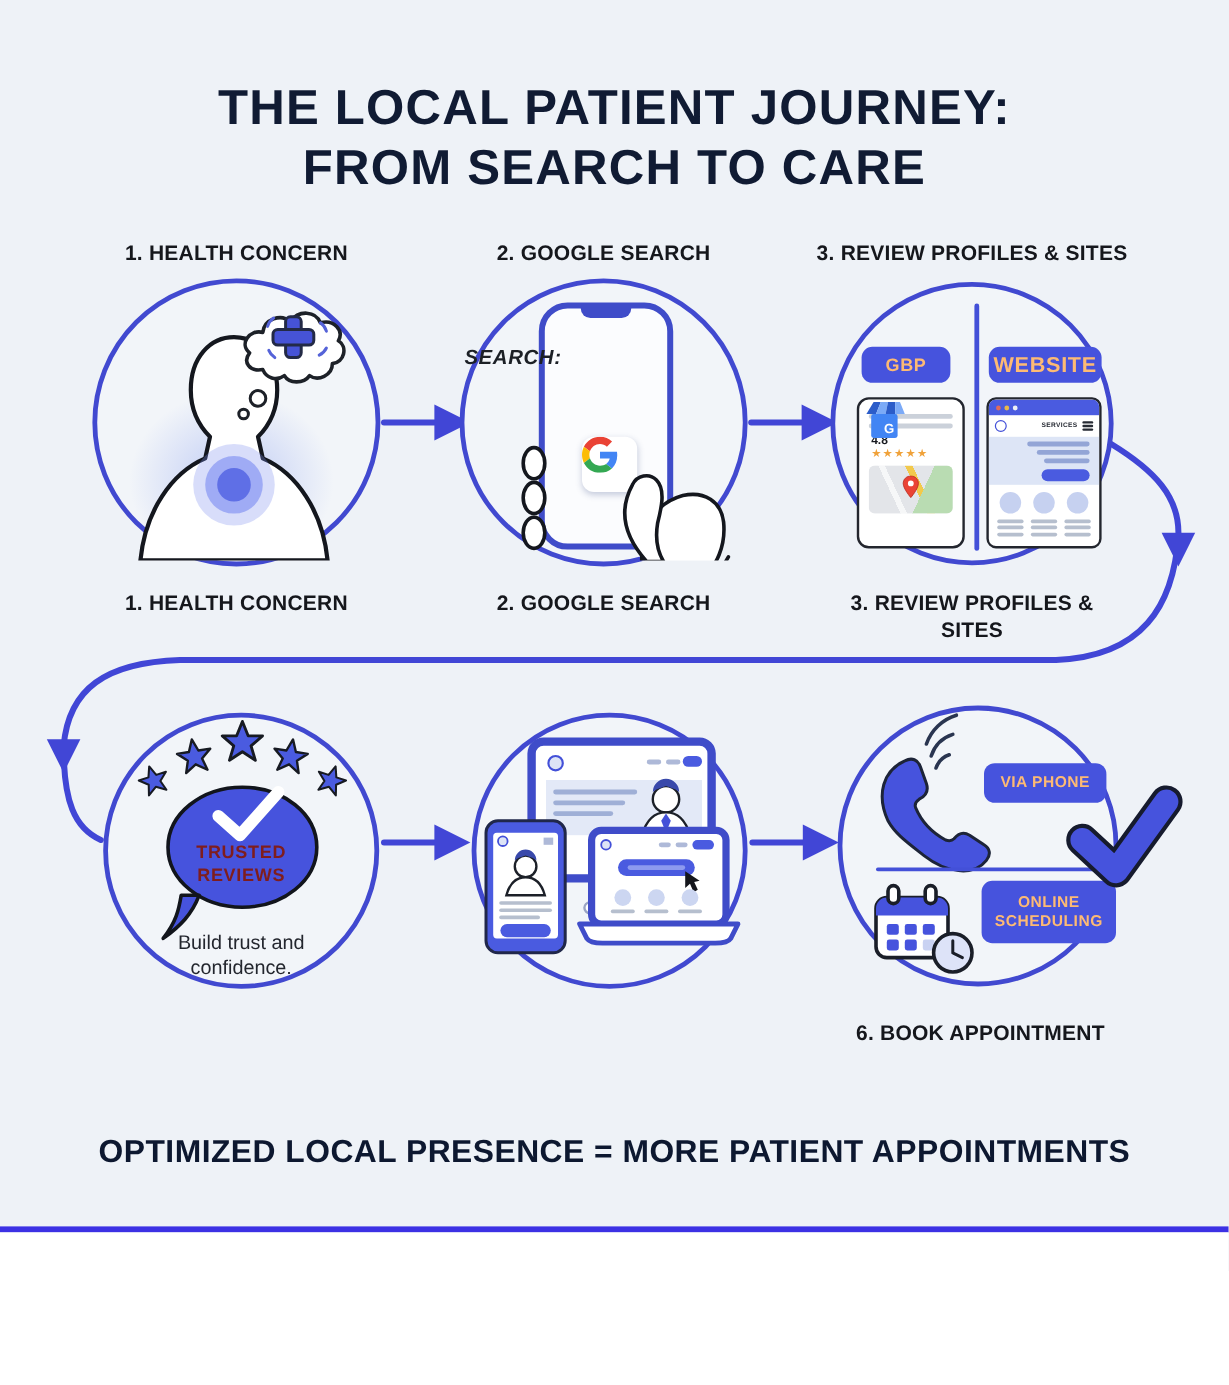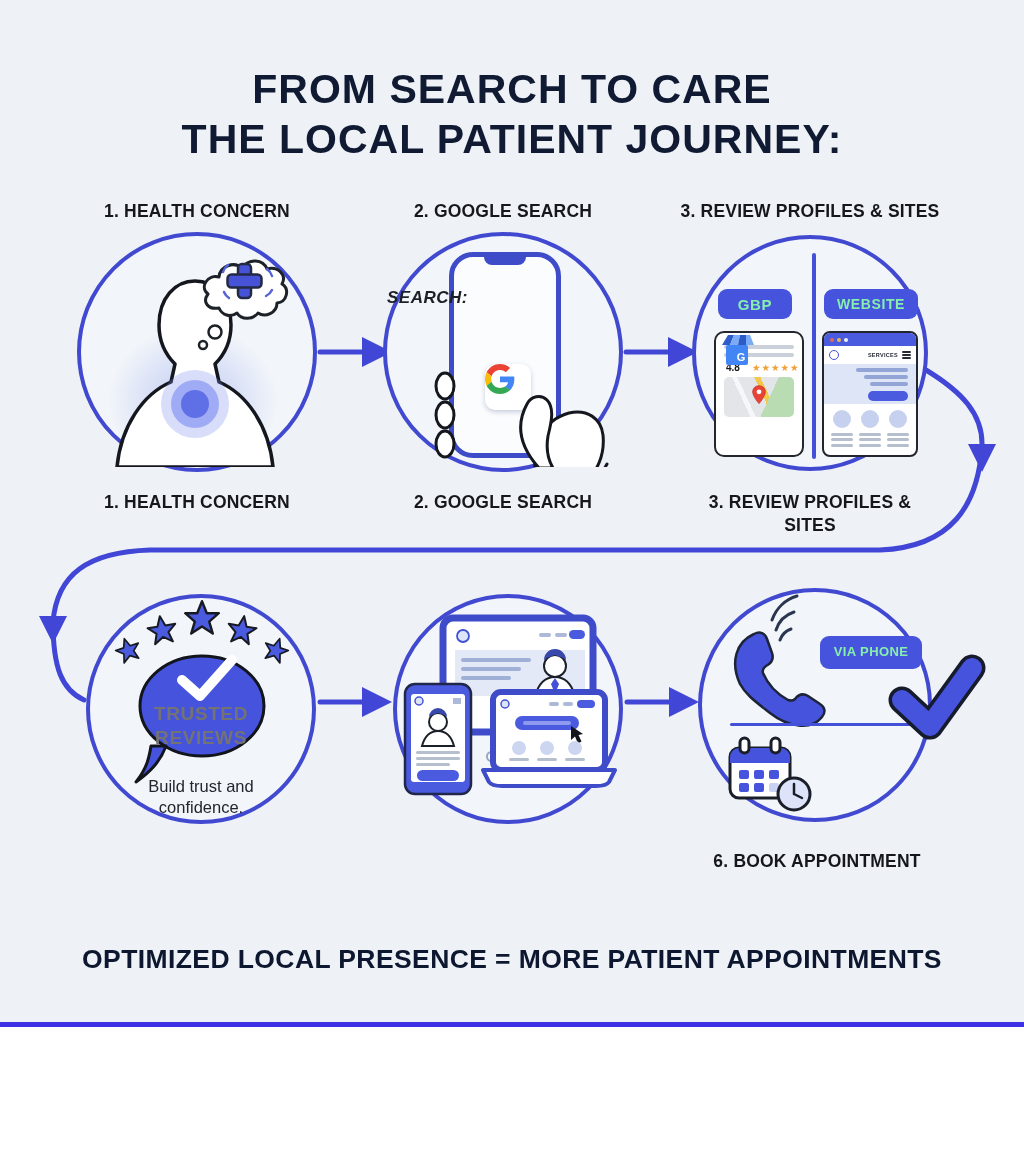--- a/index.html
+++ b/index.html
@@ -12,21 +12,21 @@
 
   .step-label { position:absolute; text-align:center; font-weight:800; font-size:17.5px;
                 letter-spacing:.2px; color:#15171c; line-height:1.3; }
 
   .node { position:absolute; border:4.5px solid #4149d0; border-radius:50%; background:#f2f5f9; }
   .node svg { position:absolute; left:0; top:0; }
 
   .connectors { position:absolute; left:0; top:0; z-index:1; }
   .node, .step-label, .overlay { z-index:2; }
 
-  .pill-badge { position:absolute; background:#4653dd; color:#86efac; font-weight:800;
+  .pill-badge { position:absolute; background:#4653dd; color:#fdba74; font-weight:800;
                 display:flex; align-items:center; justify-content:center; letter-spacing:.6px; }
 
   
   .phone { position:absolute; left:62px; top:16px; width:112px; height:206px;
            border:5px solid #3f4cc9; border-radius:24px; background:#fbfcfe; }
   .phone .notch { position:absolute; left:50%; top:-1px; transform:translateX(-50%);
                   width:42px; height:9px; background:#3f4cc9; border-radius:0 0 8px 8px; }
   .search-label { position:absolute; top:52px; left:0; width:100%; text-align:left;
                   font-size:17px; font-weight:800; color:#1c2026; letter-spacing:.5px;font-style:italic; }
   .search-pill { position:absolute; left:25px; top:76px; width:188px; height:36px;
@@ -34,21 +34,21 @@
                  display:flex; align-items:center; gap:8px; padding-left:11px;
                  color:#fff; font-weight:700; font-size:16.5px; }
   .g-tile { position:absolute; left:98px; top:128px; width:46px; height:46px; background:#fff;
             border-radius:10px; box-shadow:0 2px 5px rgba(40,60,120,.25);
             display:flex; align-items:center; justify-content:center; }
 
   
   .v-divider { position:absolute; left:116px; top:14px; width:3.5px; height:206px; background:#4350d8; border-radius:2px; }
   .mini-card { position:absolute; background:#fff; border:2px solid #23262e; border-radius:10px; }
   .gline { background:#cbd1da; border-radius:2px; height:4px; }
-  .rating-row { display:flex; align-items:flex-start; gap:12px; margin:5px 0 4px 2px; }
+  .rating-row { display:flex; align-items:flex-start; gap:0; margin:5px 0 4px 2px;flex-direction:column; }
   .rating-num { font-size:10px; font-weight:800; color:#17191f; }
   .rating-stars { font-size:9.5px; color:#f0a23a; letter-spacing:1px; }
   .map { position:relative; height:40px; border-radius:5px; overflow:hidden;
          background:
            linear-gradient(115deg, transparent 62%, #b9dcb2 62%),
            linear-gradient(65deg, #e3e5e9 30%, #f6f7f8 30%, #f6f7f8 36%, #e3e5e9 36%, #e3e5e9 55%, #f2c94c 55%, #f2c94c 62%, #e3e5e9 62%),
            #e3e5e9; }
   .map svg { position:absolute; left:50%; top:46%; transform:translate(-50%,-50%); }
   .browser-bar { height:13px; background:#4a5be0; display:flex; align-items:center; gap:3px; padding-left:6px; }
   .dot { width:4px; height:4px; border-radius:50%; }
@@ -61,42 +61,42 @@
           justify-content:center; gap:3px; padding-right:8px; }
   .hero .hl { height:4px; background:#93a5d6; border-radius:2px; }
   .hero .hbtn { width:40px; height:10px; background:#4a5be0; border-radius:5px; margin-top:2px; }
   .cols { display:flex; justify-content:space-around; padding:6px 4px 0 4px; }
   .col { display:flex; flex-direction:column; align-items:center; gap:2.5px; }
   .col .cc { width:18px; height:18px; border-radius:50%; background:#c6d1f0; margin-bottom:2px; }
   .col .cl { width:22px; height:3px; background:#b6bfce; border-radius:1.5px; }
 
   
   .bubble-text { position:absolute; left:50%; top:104px; transform:translateX(-50%); width:140px;
-                 text-align:center; color:#737373; font-weight:800; font-size:19px; letter-spacing:.6px; line-height:1.25; }
+                 text-align:center; color:#7f1d1d; font-weight:800; font-size:15px; letter-spacing:.6px; line-height:1.25; }
   .bubble-caption { position:absolute; left:50%; top:178px; transform:translateX(-50%); width:175px;
                     text-align:center; color:#23262e; font-size:16.5px; line-height:1.25; }
 
   
   .opt-pill { border-radius:9px; font-size:13px; line-height:1.25; text-align:center; letter-spacing:.4px; }
   .h-divider { position:absolute; left:28px; top:131px; width:182px; height:3px; background:#4350d8; border-radius:2px; }
 
   .tagline { position:absolute; top:944px; left:0; width:1024px; text-align:center;
              font-weight:900; font-size:26.5px; letter-spacing:.4px; color:#0d1830; }
 
   .footer-divider { position:absolute; top:1022px; left:0; width:1024px; height:5px; background:#3c31e4; }
   .footer { position:absolute; top:1027px; left:0; width:1024px; height:127px; background:#ffffff; }
 </style>
 </head>
 <body>
 
 <div class="page">
 
   <div class="title">
+    <div>THE LOCAL PATIENT JOURNEY:</div>
     <div>FROM SEARCH TO CARE</div>
-    <div>THE LOCAL PATIENT JOURNEY:</div>
   </div>
 
   <svg class="connectors" width="1024" height="1154" viewBox="0 0 1024 1154">
     <g stroke="#4146d6" stroke-width="5" fill="none" stroke-linecap="round">
       <line x1="320" y1="352" x2="366" y2="352"></line>
       <line x1="626" y1="352" x2="672" y2="352"></line>
       <line x1="320" y1="702" x2="366" y2="702"></line>
       <line x1="627" y1="702" x2="673" y2="702"></line>
       <path d="M926,370 C962,392 983,414 982,446 C978,505 952,547 880,550 L150,550 C88,552 57,574 53,622 C53,668 62,690 84,700"></path>
     </g>
@@ -166,21 +166,21 @@
       <ellipse cx="58" cy="208" rx="9" ry="13" fill="#fff" stroke="#14171e" stroke-width="3"></ellipse>
       <path d="M148,238 C146,208 156,184 182,177 C200,173 214,182 216,199 C218,219 210,236 198,246 L160,246 Z" fill="#fff" stroke="#14171e" stroke-width="3" stroke-linejoin="round"></path>
       <path d="M152,232 C134,212 128,190 140,168 C144,160 154,158 160,164 C168,172 164,188 161,200 C159,212 160,222 166,232 Z" fill="#fff" stroke="#14171e" stroke-width="3" stroke-linejoin="round"></path>
       <path d="M196,246 L202,236 M212,242 L220,228" stroke="#14171e" stroke-width="3" stroke-linecap="round"></path>
     </svg>
   </div>
 
   <div class="node" style="left:692px; top:235px; width:236px; height:236px;">
     <div class="v-divider"></div>
     <div class="pill-badge" style="left:22px; top:50px; width:74px; height:30px; border-radius:9px; font-size:15px;">GBP</div>
-    <div class="pill-badge" style="left:128px; top:50px; width:94px; height:30px; border-radius:9px; font-size:14px;">WEBSITE</div>
+    <div class="pill-badge" style="left:128px; top:50px; width:94px; height:30px; border-radius:9px; font-size:18px;">WEBSITE</div>
 
     <div class="mini-card" style="left:18px; top:92px; width:90px; height:126px; padding:6px 8px;">
       <svg width="40" height="36" viewBox="0 0 40 36" style="display:block; margin:0 auto;">
         <rect x="10" y="12" width="22" height="20" rx="2" fill="#4285F4"></rect>
         <text x="25" y="28" font-size="11" font-weight="bold" fill="#ffffff" text-anchor="middle" font-family="Liberation Sans, sans-serif">G</text>
         <g>
           <path d="M6,12 L12,2 L18,2 L14,12 Z" fill="#2b5cc9"></path>
           <path d="M14,12 L18,2 L24,2 L22,12 Z" fill="#7baaf7"></path>
           <path d="M22,12 L24,2 L30,2 L30,12 Z" fill="#2b5cc9"></path>
           <path d="M30,12 L30,2 L34,2 L38,12 Z" fill="#7baaf7"></path>
@@ -353,20 +353,21 @@
         </g>
         <rect x="67" y="191" width="10" height="9" rx="2" fill="#c9d2f2"></rect>
         <g>
           <circle cx="92" cy="202" r="16" fill="#dde3f8" stroke="#1a1e28" stroke-width="3"></circle>
           <path d="M92,202 L92,192 M92,202 L100,206" stroke="#1a1e28" stroke-width="2.5" stroke-linecap="round"></path>
         </g>
       </g>
     </svg>
     <div class="pill-badge opt-pill" style="left:118px; top:44px; width:102px; height:33px;">VIA PHONE</div>
     <div class="h-divider"></div>
+    <div class="pill-badge opt-pill" style="left:116px; top:142px; width:112px; height:52px; padding:4px;">ONLINE SCHEDULING</div>
   </div>
 
   <svg class="overlay" style="position:absolute; left:880px; top:645px;" width="120" height="110" viewBox="0 0 120 110">
     <path d="M22,55 L50,81 L92,23" fill="none" stroke="#161b2e" stroke-width="27" stroke-linecap="round" stroke-linejoin="round"></path>
     <path d="M22,55 L50,81 L92,23" fill="none" stroke="#4653dd" stroke-width="20" stroke-linecap="round" stroke-linejoin="round"></path>
   </svg>
 
   <div class="step-label" style="left:667px; top:850px; width:300px;">6. BOOK APPOINTMENT</div>
 
   <div class="tagline">OPTIMIZED LOCAL PRESENCE = MORE PATIENT APPOINTMENTS</div>

